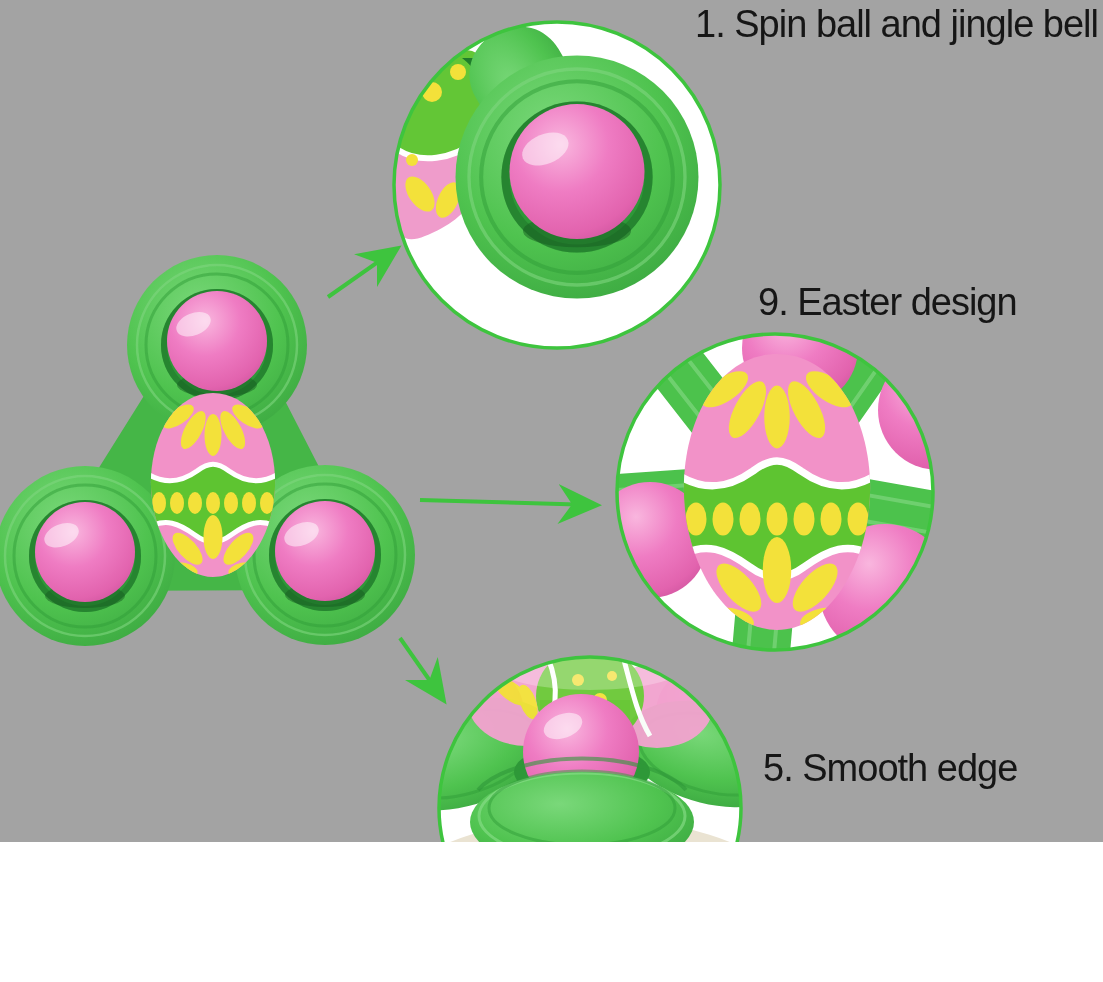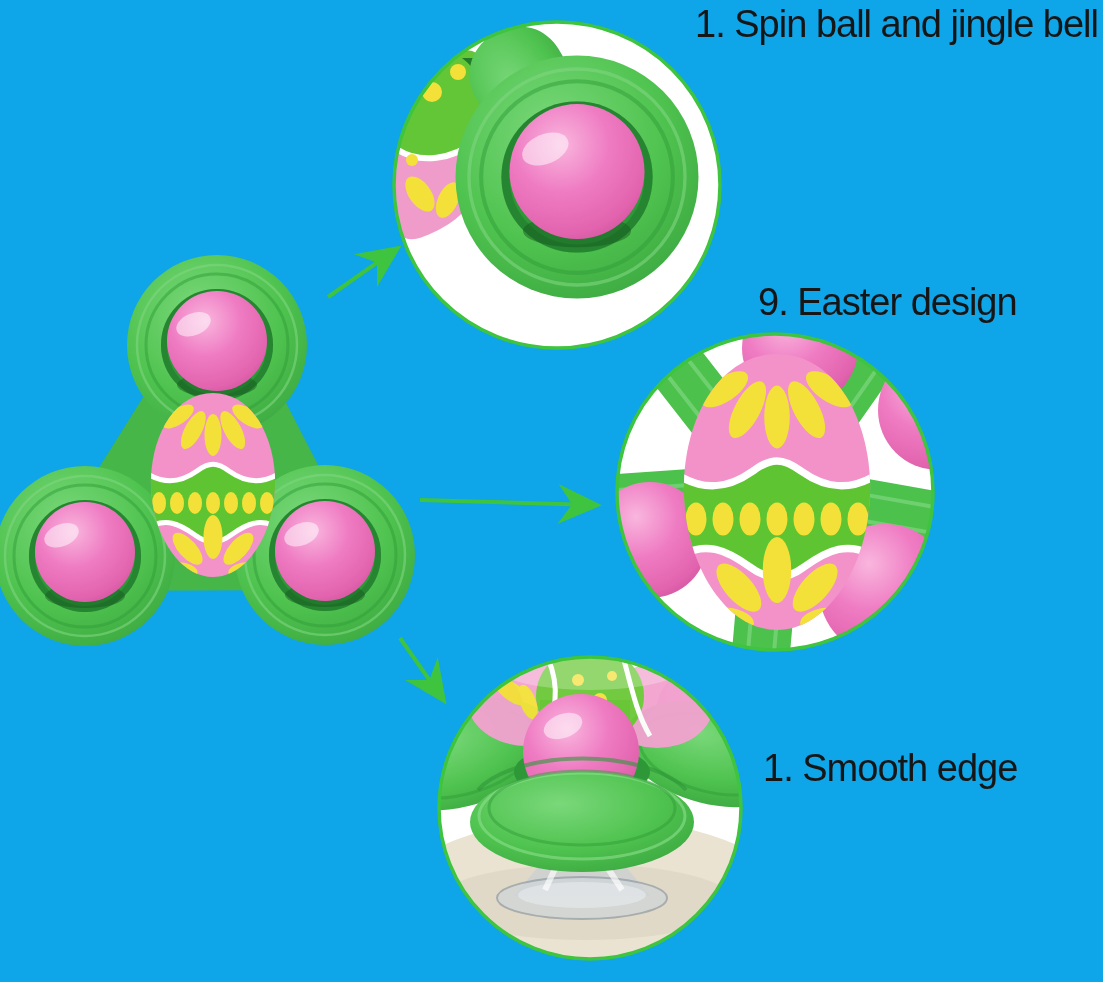--- a/index.html
+++ b/index.html
@@ -1,17 +1,17 @@
 <!DOCTYPE html>
 <html style="--body-green: #4cc24c; --body-green-dark: #2f9e38; --body-green-light: #8ce08c; --ball-pink: #ee72c0; --ball-pink-light: #f9b6de; --ball-pink-dark: #d156a0; --egg-pink: #f292c8; --egg-green: #5ec431; --egg-yellow: #f3e13a; --accent-green: #3ec43e; --floor-beige: #eae3d2; --text: #161616;"><head>
 <meta charset="utf-8">
 <style>
   html,body{margin:0;padding:0;background:#fff;}
   .canvas{
-    position:relative;width:1103px;height:982px;background:#0ea5e9;
+    position:relative;width:1103px;height:842px;background:#a3a3a3;
     overflow:hidden;font-family:"Liberation Sans",sans-serif;
   }
   .scene{position:absolute;left:0;top:0;}
   .label{
     position:absolute;color:#161616;font-size:38px;font-weight:500;
     letter-spacing:-1px;white-space:nowrap;line-height:1.15;
   }
   .label-1{top:3px;right:5px;}
   .label-2{top:281px;left:758px;}
   .label-3{top:747px;left:763px;}
@@ -238,15 +238,15 @@
           <ellipse cx="582" cy="808" rx="93" ry="37" fill="none" stroke="#2f9e38" stroke-width="3" opacity="0.5"></ellipse>
           <path d="M478,790 A112,50 0 0 1 686,790" fill="none" stroke="#2e9838" stroke-width="4" opacity="0.6"></path>
         </g>
       </g>
       <circle cx="590" cy="808" r="151" fill="none" stroke="#3ec43e" stroke-width="3.5"></circle>
     </g>
   </svg>
 
   <div class="label label-1">1. Spin ball and jingle bell</div>
   <div class="label label-2">9. Easter design</div>
-  <div class="label label-3">1. Smooth edge</div>
+  <div class="label label-3">5. Smooth edge</div>
 
 </div>
 
 </body></html>

